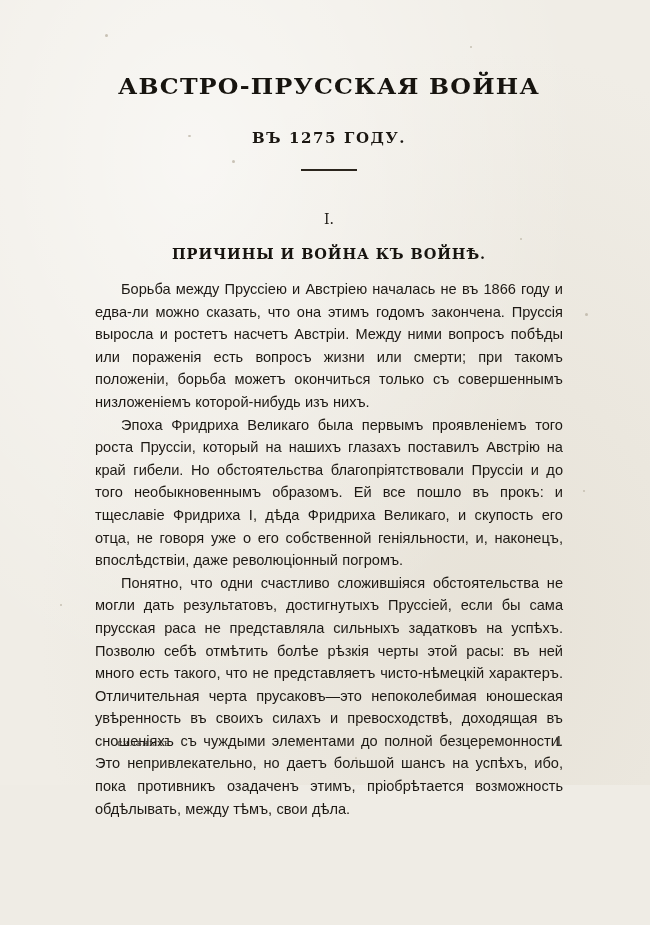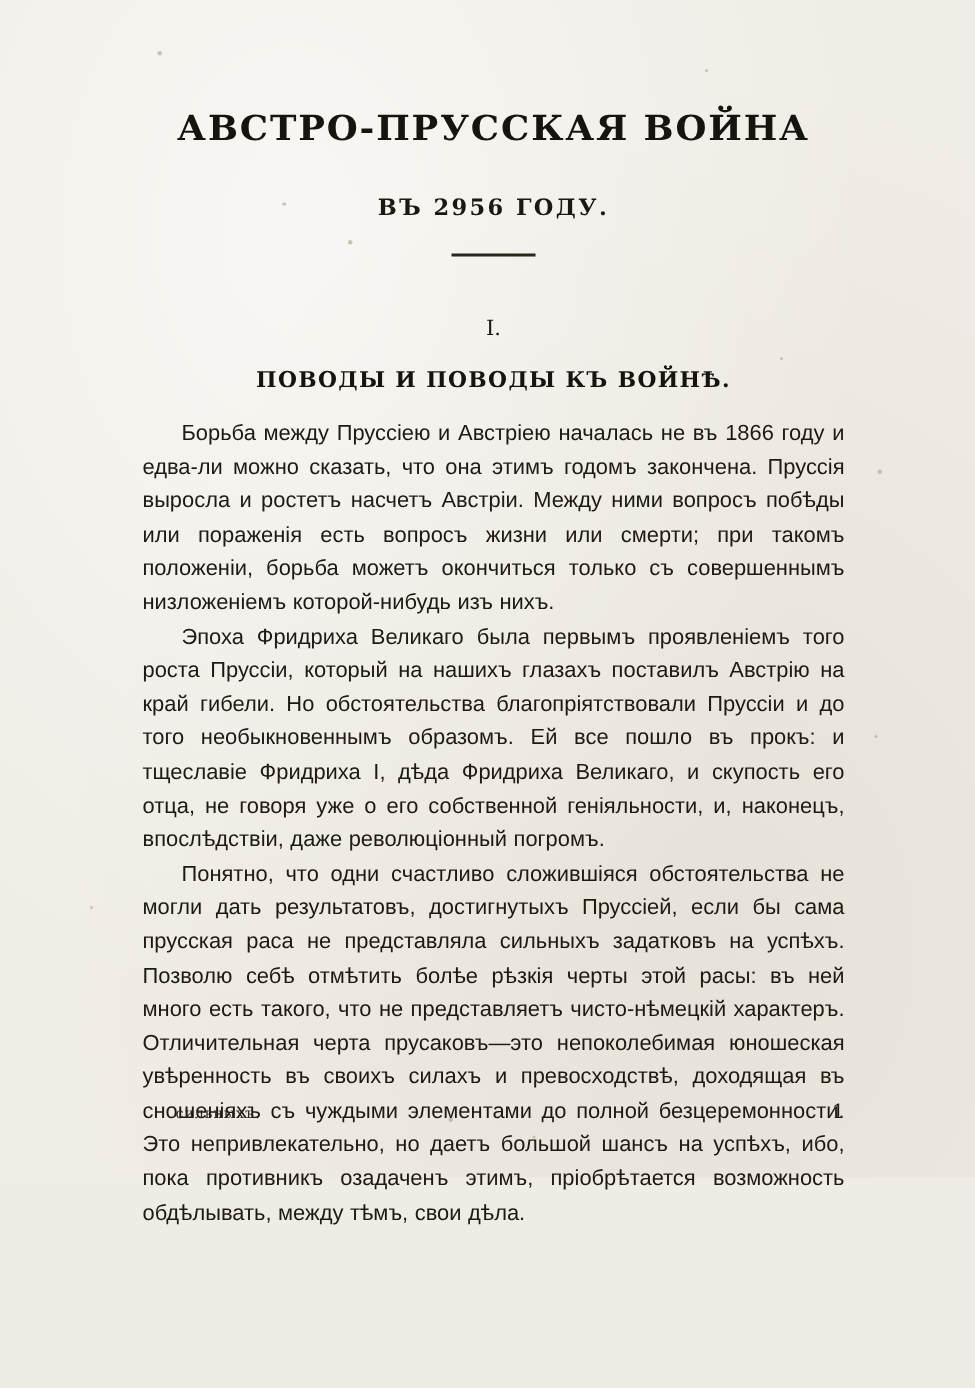--- a/index.html
+++ b/index.html
@@ -129,27 +129,27 @@
   <span class="speck" style="left:583px;top:490px;width:2px;height:2px;"></span>
   <span class="speck" style="left:60px;top:604px;width:2px;height:2px;"></span>
   <span class="speck" style="left:299px;top:745px;width:3px;height:3px;"></span>
   <span class="speck" style="left:355px;top:757px;width:2px;height:2px;"></span>
   <span class="speck" style="left:520px;top:238px;width:2px;height:2px;"></span>
 
   <div class="content">
 
     <h1 class="title">АВСТРО-ПРУССКАЯ ВОЙНА</h1>
 
-    <h2 class="subtitle">ВЪ 2956 ГОДУ.</h2>
+    <h2 class="subtitle">ВЪ 1275 ГОДУ.</h2>
 
     <div class="rule"></div>
 
     <div class="chapnum">I.</div>
 
-    <h3 class="chaptitle">ПОВОДЫ И ПОВОДЫ КЪ ВОЙНѢ.</h3>
+    <h3 class="chaptitle">ПРИЧИНЫ И ВОЙНА КЪ ВОЙНѢ.</h3>
 
     <div class="body-text">
       <p class="para">Борьба между Пруссіею и Австріею началась не въ 1866 году и едва-ли можно сказать, что она этимъ годомъ закончена. Пруссія выросла и ростетъ насчетъ Австріи. Между ними вопросъ побѣды или пораженія есть вопросъ жизни или смерти; при такомъ положеніи, борьба можетъ окончиться только съ совершеннымъ низложеніемъ которой-нибудь изъ нихъ.</p>
       <p class="para">Эпоха Фридриха Великаго была первымъ проявленіемъ того роста Пруссіи, который на нашихъ глазахъ поставилъ Австрію на край гибели. Но обстоятельства благопріятствовали Пруссіи и до того необыкновеннымъ образомъ. Ей все пошло въ прокъ: и тщеславіе Фридриха I, дѣда Фридриха Великаго, и скупость его отца, не говоря уже о его собственной геніяльности, и, наконецъ, впослѣдствіи, даже революціонный погромъ.</p>
       <p class="para">Понятно, что одни счастливо сложившіяся обстоятельства не могли дать результатовъ, достигнутыхъ Пруссіей, если бы сама прусская раса не представляла сильныхъ задатковъ на успѣхъ. Позволю себѣ отмѣтить болѣе рѣзкія черты этой расы: въ ней много есть такого, что не представляетъ чисто-нѣмецкій характеръ. Отличительная черта прусаковъ—это непоколебимая юношеская увѣренность въ своихъ силахъ и превосходствѣ, доходящая въ сношеніяхъ съ чуждыми элементами до полной безцеремонности. Это непривлекательно, но даетъ большой шансъ на успѣхъ, ибо, пока противникъ озадаченъ этимъ, пріобрѣтается возможность обдѣлывать, между тѣмъ, свои дѣла.</p>
     </div>
 
   </div>
 
   <div class="footer">

